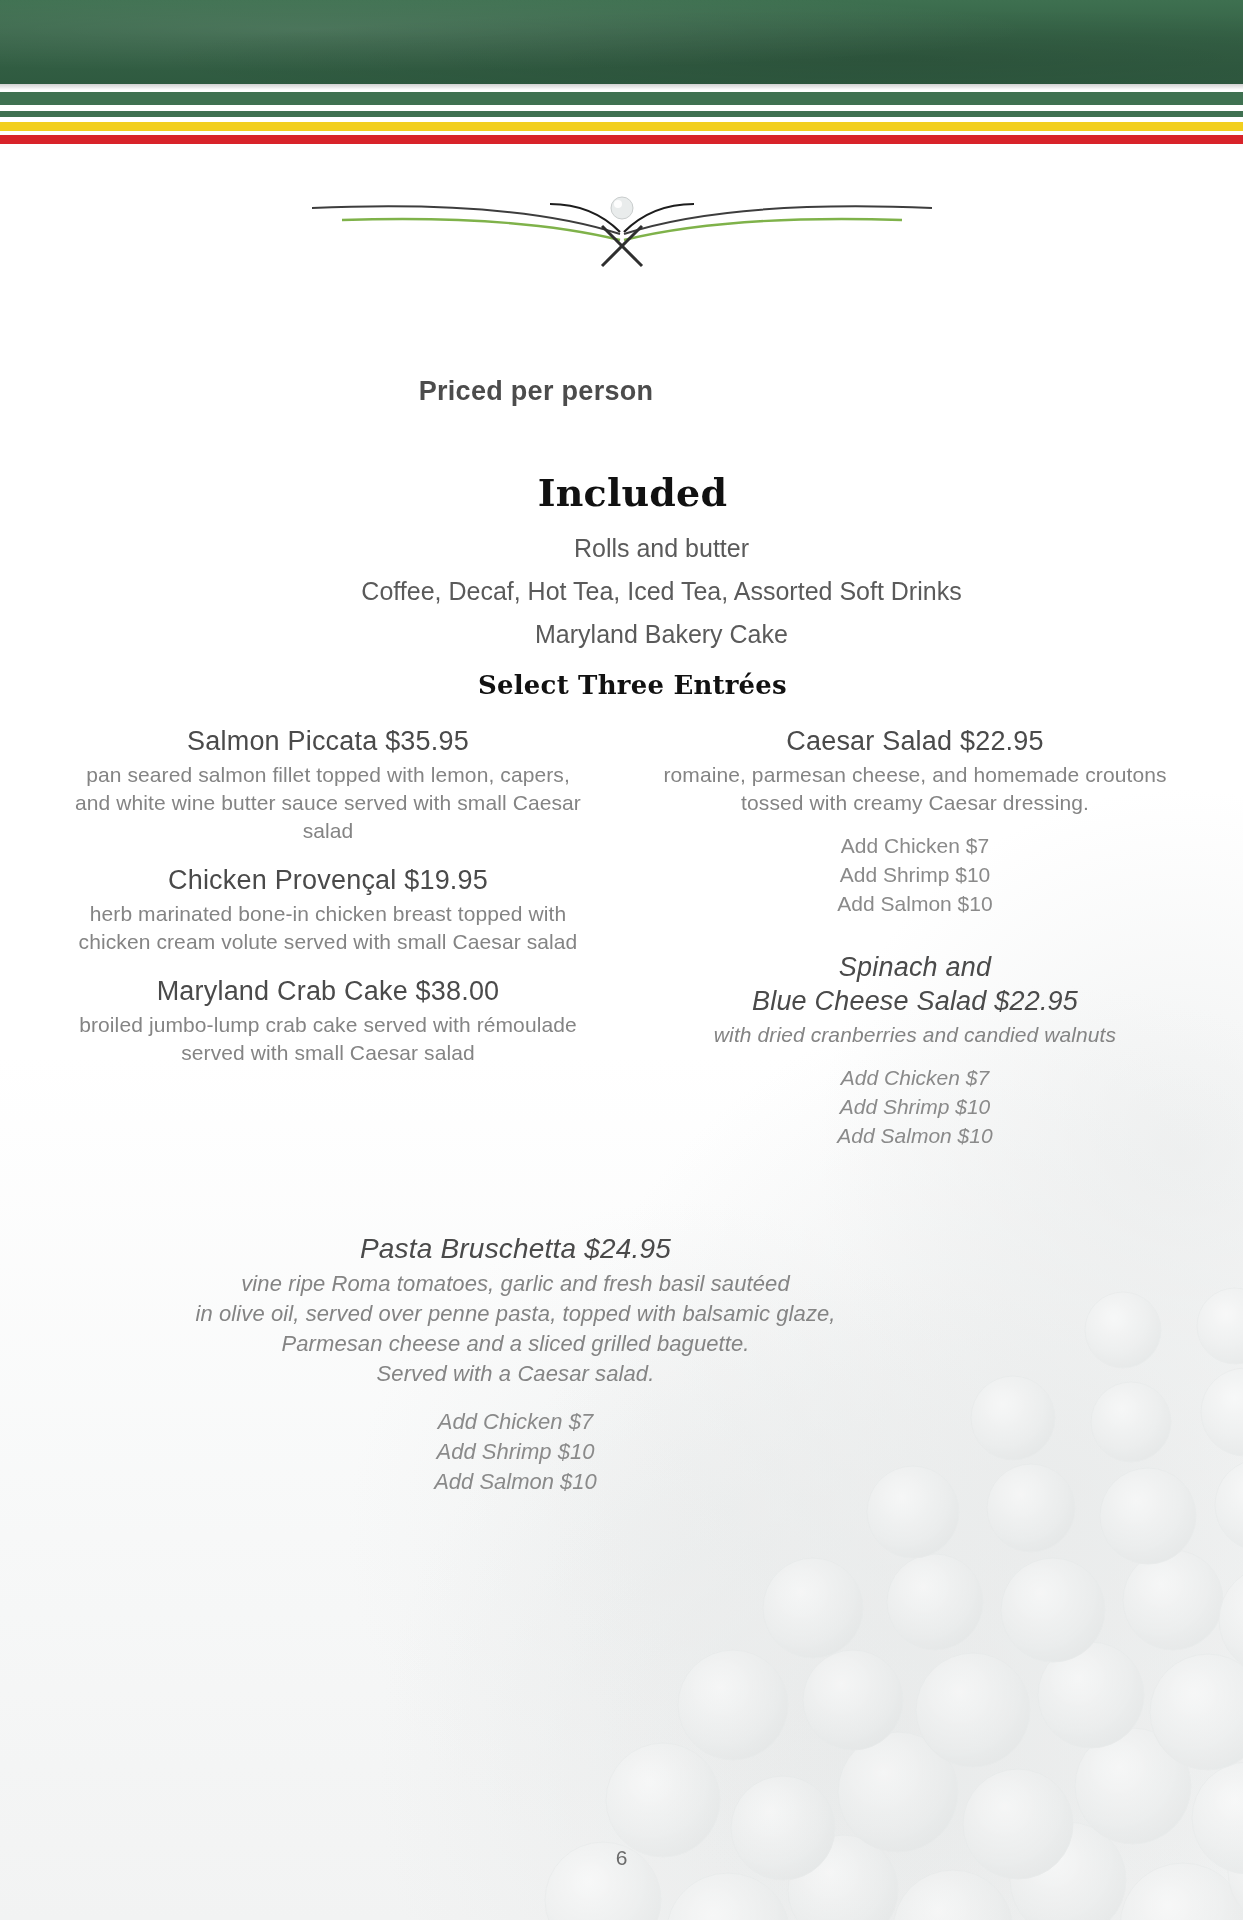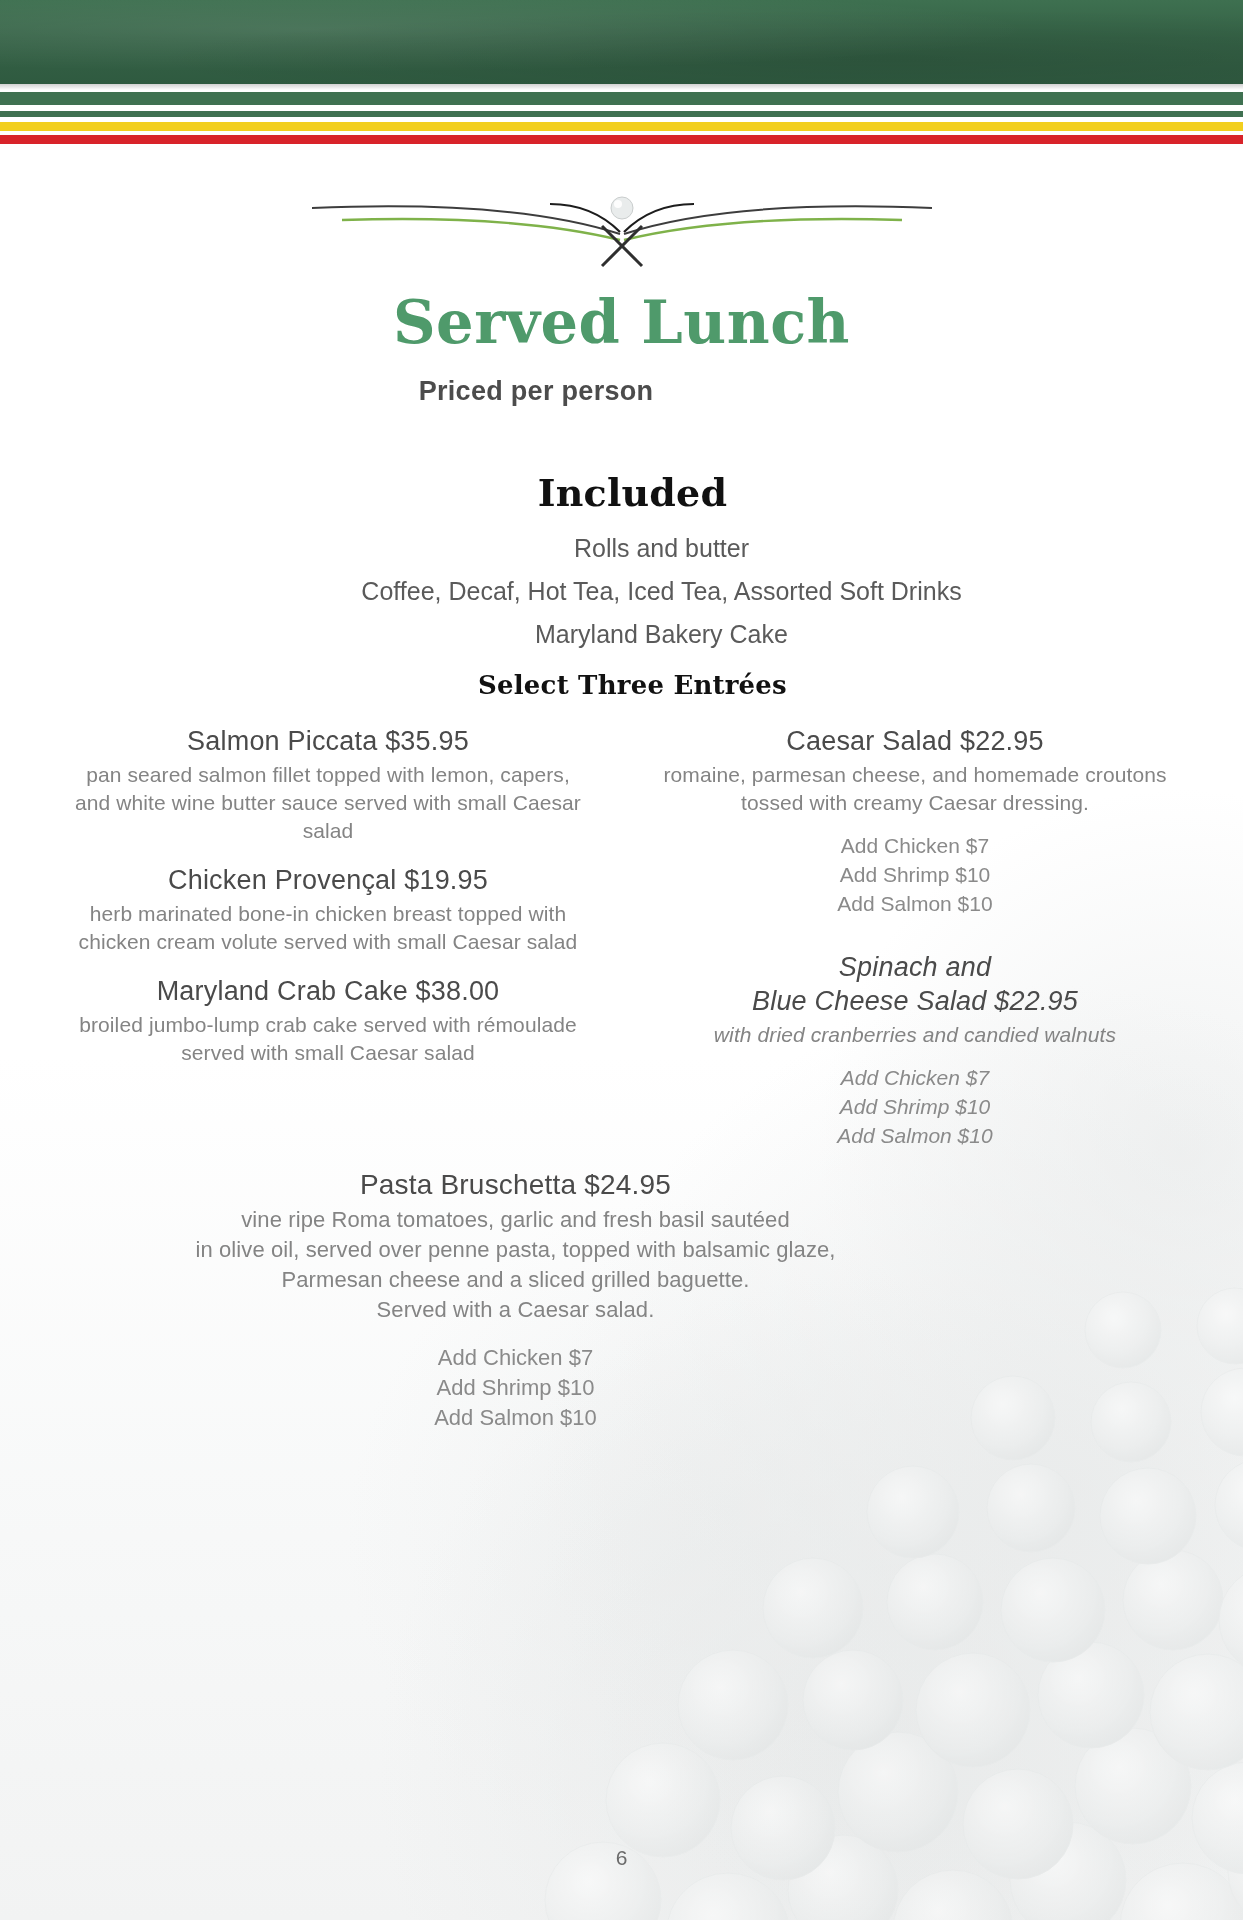--- a/index.html
+++ b/index.html
@@ -159,23 +159,24 @@
     color: #8a8a8a;
     line-height: 29px;
     margin-top: 14px;
     text-align: center;
   }
 
   
   .full-item {
     position: absolute;
     left: 0;
-    top: 1168px;
+    top: 1232px;
     width: 1031px;
     text-align: center;
+    font-style: italic;
   }
   .full-item .item-name { font-size: 28px; }
   .full-item .item-desc { font-size: 22px; line-height: 30px; }
   .full-item .addons    { font-size: 22px; line-height: 30px; margin-top: 18px; }
 
   
   .page-number {
     position: absolute;
     left: 0;
     top: 1846px;
@@ -251,21 +252,20 @@
     <path d="M40 30 C 160 26, 252 34, 318 50" fill="none" stroke="#7fb24a" stroke-width="2.4"></path>
     <path d="M600 30 C 480 26, 388 34, 322 50" fill="none" stroke="#7fb24a" stroke-width="2.4"></path>
     <path d="M248 14 C 276 14, 300 24, 318 42" fill="none" stroke="#1d1d1d" stroke-width="2.2"></path>
     <path d="M392 14 C 364 14, 340 24, 322 42" fill="none" stroke="#1d1d1d" stroke-width="2.2"></path>
     <path d="M300 36 L 340 76" stroke="#2f2f2f" stroke-width="3" fill="none"></path>
     <path d="M340 36 L 300 76" stroke="#2f2f2f" stroke-width="3" fill="none"></path>
     <circle cx="320" cy="18" r="11" fill="#e9ecec" stroke="#c9cdcd" stroke-width="1"></circle>
     <circle cx="316" cy="14" r="4" fill="#ffffff" opacity="0.9"></circle>
   </svg>
 
-  <div class="main-title">Served Lunch</div>
   <div class="subtitle">Priced per person</div>
 
   <div class="section-heading included-heading">Included</div>
   <div class="included-lines">
     <div>Rolls and butter</div>
     <div>Coffee, Decaf, Hot Tea, Iced Tea, Assorted Soft Drinks</div>
     <div>Maryland Bakery Cake</div>
   </div>
 
   <div class="section-heading entrees-heading">Select Three Entrées</div>

